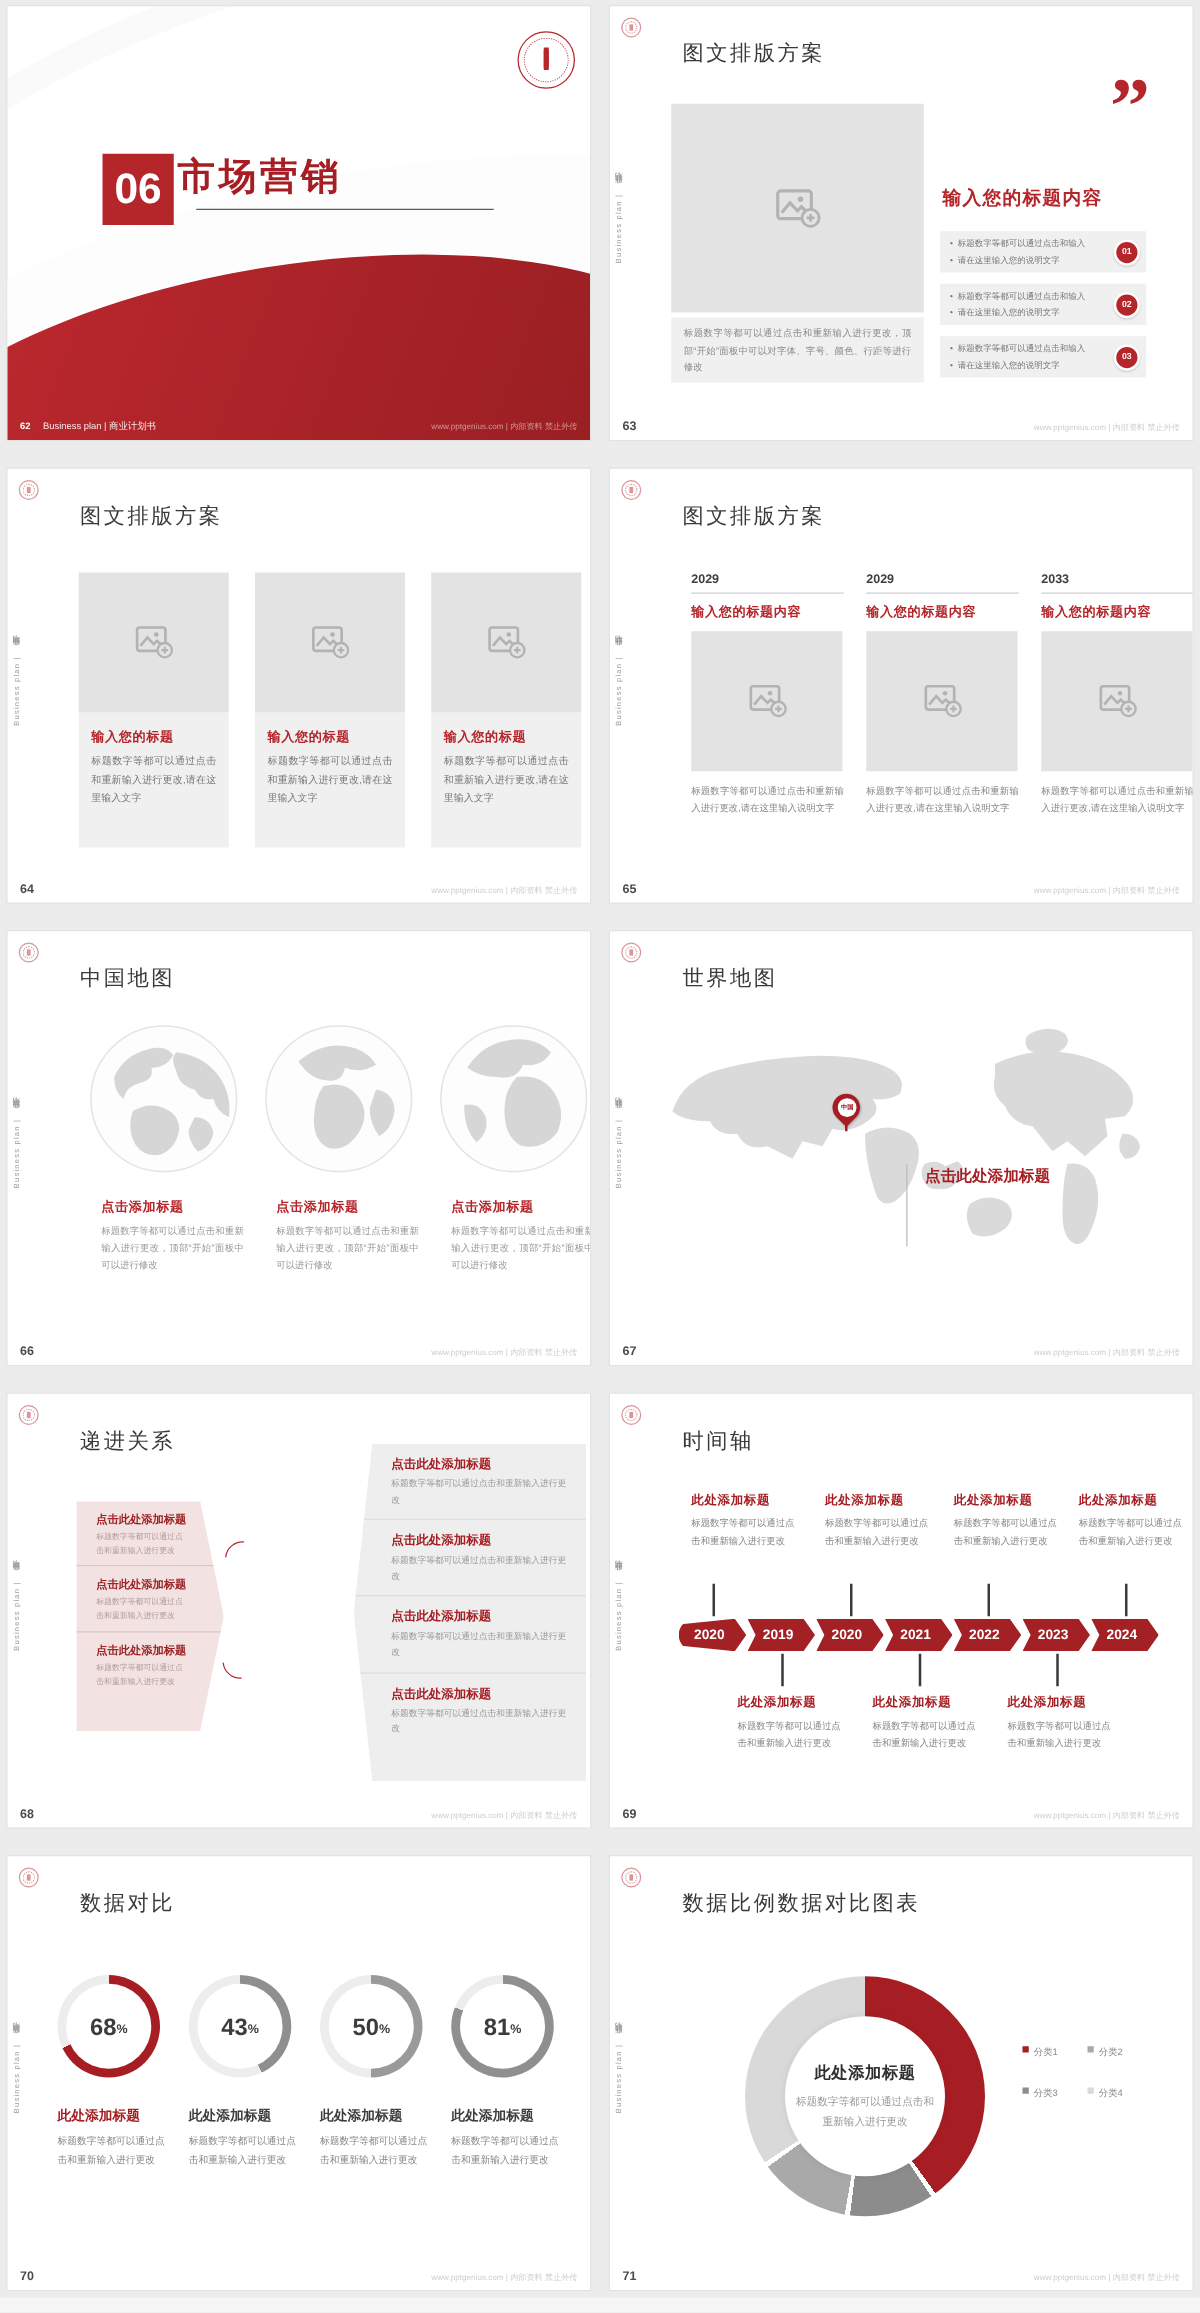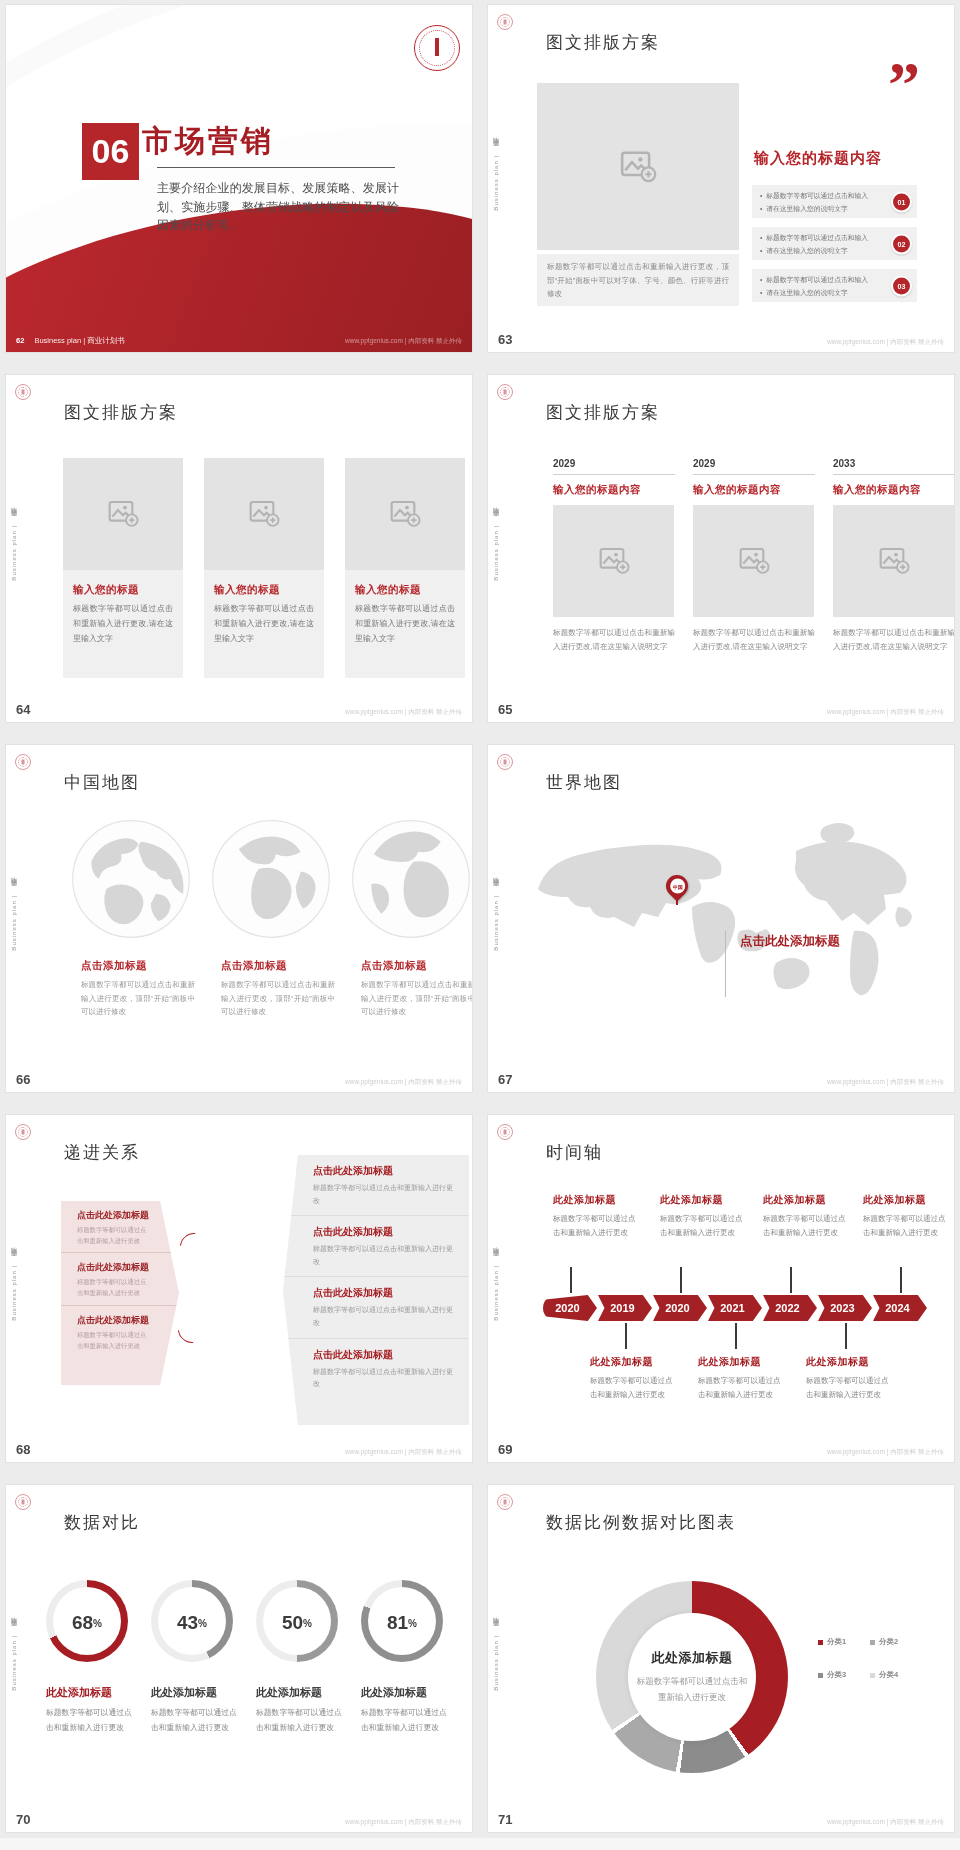--- a/index.html
+++ b/index.html
@@ -16,21 +16,21 @@
   
   .stitle{position:absolute;left:58px;top:26px;font-size:17px;color:#3a3a3a;
           letter-spacing:2px;font-weight:500;}
   .seal{position:absolute;left:9px;top:9px;width:14px;height:14px;border-radius:50%;
         border:1px solid #c05055;opacity:.6;}
   .seal::before{content:"";position:absolute;inset:2px;border-radius:50%;border:1px dotted #c05055;}
   .seal::after{content:"";position:absolute;left:50%;top:50%;width:3px;height:5px;
         transform:translate(-50%,-50%);background:#c05055;}
   .vlabel{position:absolute;left:4px;top:50%;transform:translate(0,-50%) rotate(180deg);
           writing-mode:vertical-rl;font-size:6px;color:#9b9b9b;letter-spacing:1px;white-space:nowrap;}
-  .pageno{position:absolute;left:10px;bottom:5px;font-size:13px;color:#4a4a4a;font-weight:bold;}
+  .pageno{position:absolute;left:10px;bottom:5px;font-size:10px;color:#4a4a4a;font-weight:bold;}
   .site{position:absolute;right:10px;bottom:5px;font-size:6.5px;color:#cdcdcd;}
 
   
   .ph{background:#e4e3e3;display:flex;align-items:center;justify-content:center;position:absolute;}
   .panel{background:#f1f0f0;position:absolute;}
 
   
   .cover-curve1,.cover-curve2{position:absolute;border-radius:50%;border:22px solid rgba(0,0,0,.025);}
   .cover-curve1{width:900px;height:420px;left:-260px;top:-180px;transform:rotate(-14deg);}
   .cover-curve2{width:900px;height:420px;left:-200px;top:-40px;transform:rotate(-16deg);border-color:rgba(0,0,0,.02);}
@@ -153,40 +153,39 @@
   
   .donut{position:absolute;left:108px;top:96px;width:192px;height:192px;border-radius:50%;
          background:conic-gradient(#a61e23 0 40%,#fff 40% 40.7%,#8c8c8c 40.7% 52%,#fff 52% 52.7%,
                     #a9a9a9 52.7% 65%,#fff 65% 65.7%,#d9d9d9 65.7% 100%);}
   .donut::before{content:"";position:absolute;inset:32px;background:#fff;border-radius:50%;
          box-shadow:0 0 6px rgba(0,0,0,.08);}
   .donut-center{position:absolute;inset:34px;display:flex;flex-direction:column;align-items:center;
          justify-content:center;text-align:center;}
   .dc-h{font-size:13px;font-weight:bold;color:#2f2f2f;letter-spacing:.5px;}
   .dc-b{font-size:8.5px;color:#9a9a9a;line-height:1.9;margin-top:6px;width:112px;}
-  .leg{position:absolute;display:flex;align-items:center;font-size:7.5px;color:#888;font-weight:bold;}
+  .leg{position:absolute;display:flex;align-items:flex-start;font-size:7.5px;color:#888;}
   .leg .sq{width:5px;height:5px;margin-right:4px;display:inline-block;}
 
   .bottom-strip{position:absolute;left:0;bottom:0;width:960px;height:12px;background:#f6f6f6;}
 </style>
 </head>
 <body>
 
 <div class="slide c1 r1">
   <div class="cover-curve1"></div>
   <div class="cover-curve2"></div>
   <div class="cover-dark"></div>
   <div class="cover-gray-band"></div>
   <div class="cover-white-band"></div>
   <div class="cover-red"></div>
   <div class="seal-lg"></div>
   <div class="num-box">06</div>
   <div class="cover-title">市场营销</div>
   <div class="cover-line"></div>
-  <div class="cover-body">主要介绍企业的发展目标、发展策略、发展计划、实施步骤、整体营销战略的制定以及风险因素的分析等。</div>
   <div class="cover-footer-left">
     <span>62</span>
     <span class="sep">Business plan | 商业计划书</span>
   </div>
   <div class="cover-site">www.pptgenius.com | 内部资料 禁止外传</div>
 </div>
 
 <div class="slide c2 r1">
   <div class="seal"></div>
   <div class="vlabel">Business plan | 商业计划书</div>

